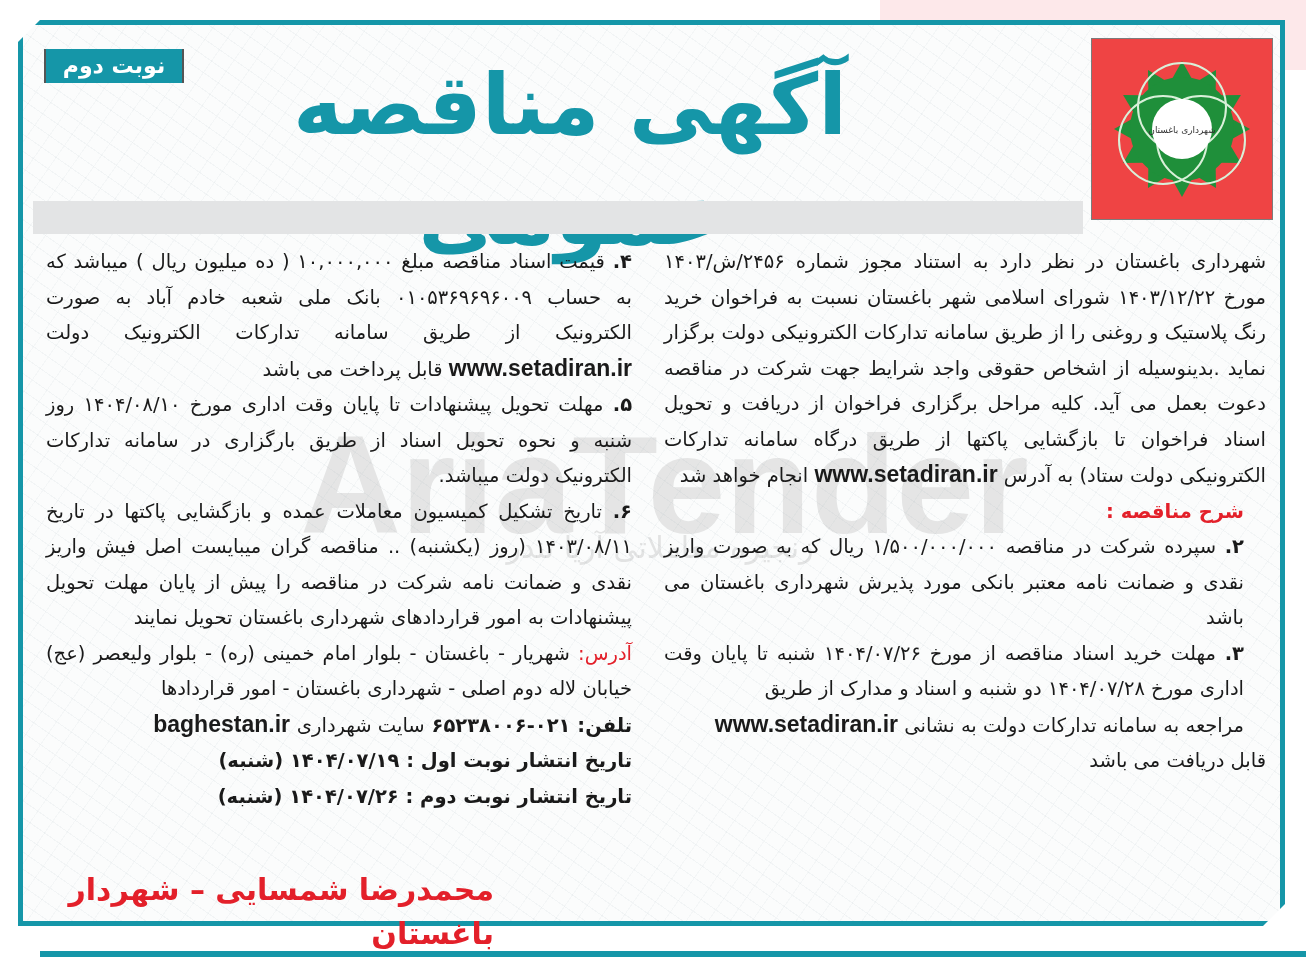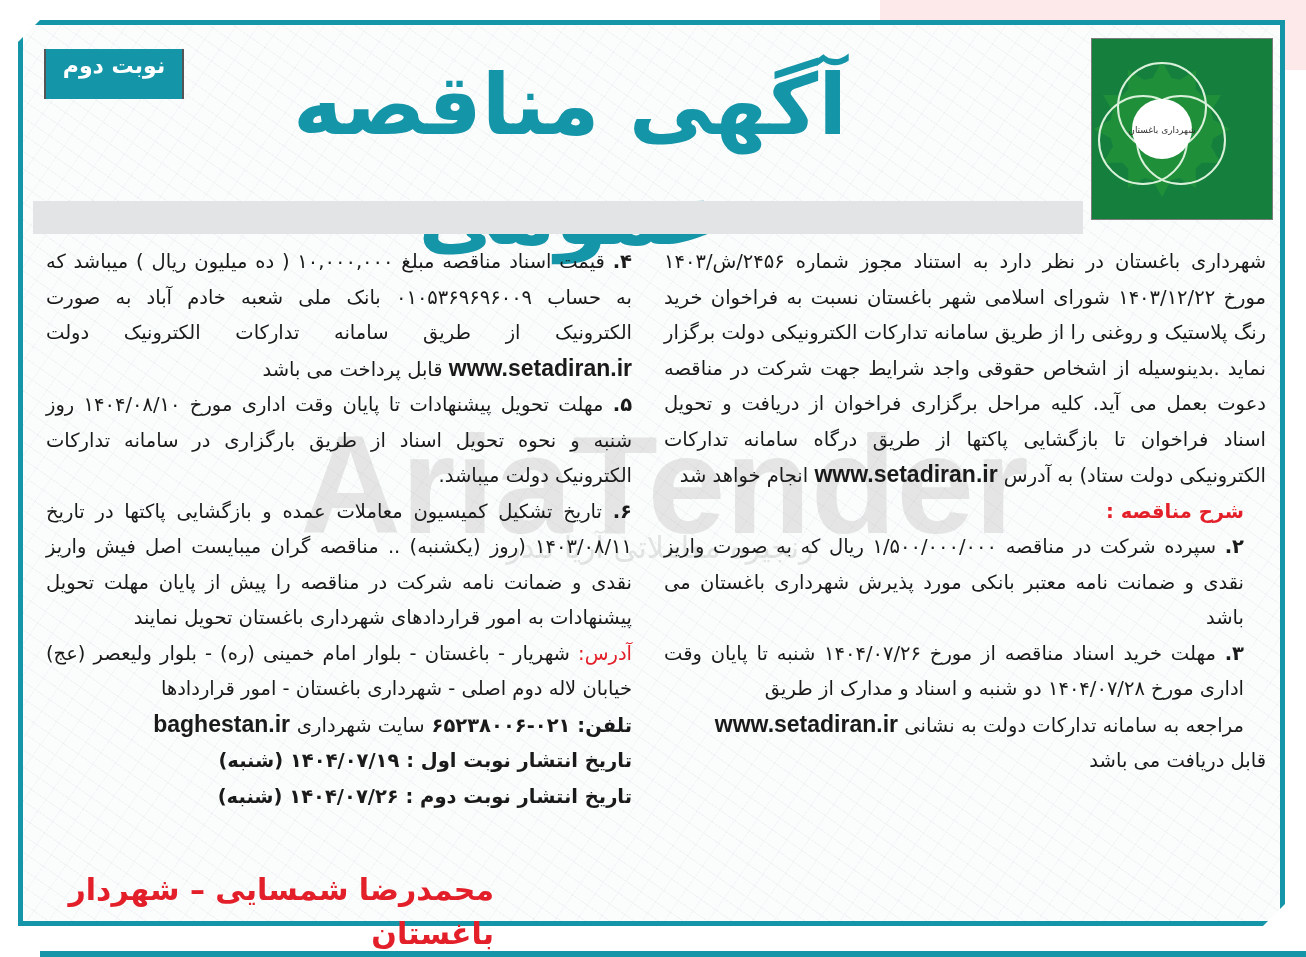--- a/index.html
+++ b/index.html
@@ -20,32 +20,32 @@
       repeating-linear-gradient(35deg, rgba(200,210,215,0.18) 0 1px, transparent 1px 14px),
       repeating-linear-gradient(-55deg, rgba(200,210,215,0.14) 0 1px, transparent 1px 18px);
     clip-path: polygon(22px 0, 100% 0, 100% calc(100% - 22px), calc(100% - 22px) 100%, 0 100%, 0 22px);
   }
   .bottom-bar {
     position:absolute; left:40px; top:951px; width:1266px; height:6px;
     background:#1596a8;
   }
   .logo-box {
     position:absolute; left:1091px; top:38px; width:180px; height:180px;
-    border:1px solid #7c7c7c; background:#15803d;
-    display:flex; align-items:center; justify-content:flex-start;
+    border:1px solid #7c7c7c; background:#ef4444;
+    display:flex; align-items:center; justify-content:center;
   }
   .title {
     position:absolute; left:210px; top:50px; width:720px; height:110px;
     direction:rtl; text-align:center;
     color:#1596a8; font-weight:bold; font-size:84px; line-height:110px;
     font-family:"DejaVu Sans", sans-serif;
     letter-spacing:-2px;
   }
   .badge {
-    position:absolute; left:44px; top:49px; width:140px; height:50px;
+    position:absolute; left:44px; top:49px; width:140px; height:34px;
     background:#1596a8; color:#ffffff; font-weight:bold; font-size:22px;
     direction:rtl; text-align:center; line-height:34px;
     border-left:2px solid #555; border-right:2px solid #555;
     box-sizing:border-box;
   }
   .gray-band {
     position:absolute; left:33px; top:201px; width:1050px; height:33px;
     background:#e3e4e5;
   }
   .col {

